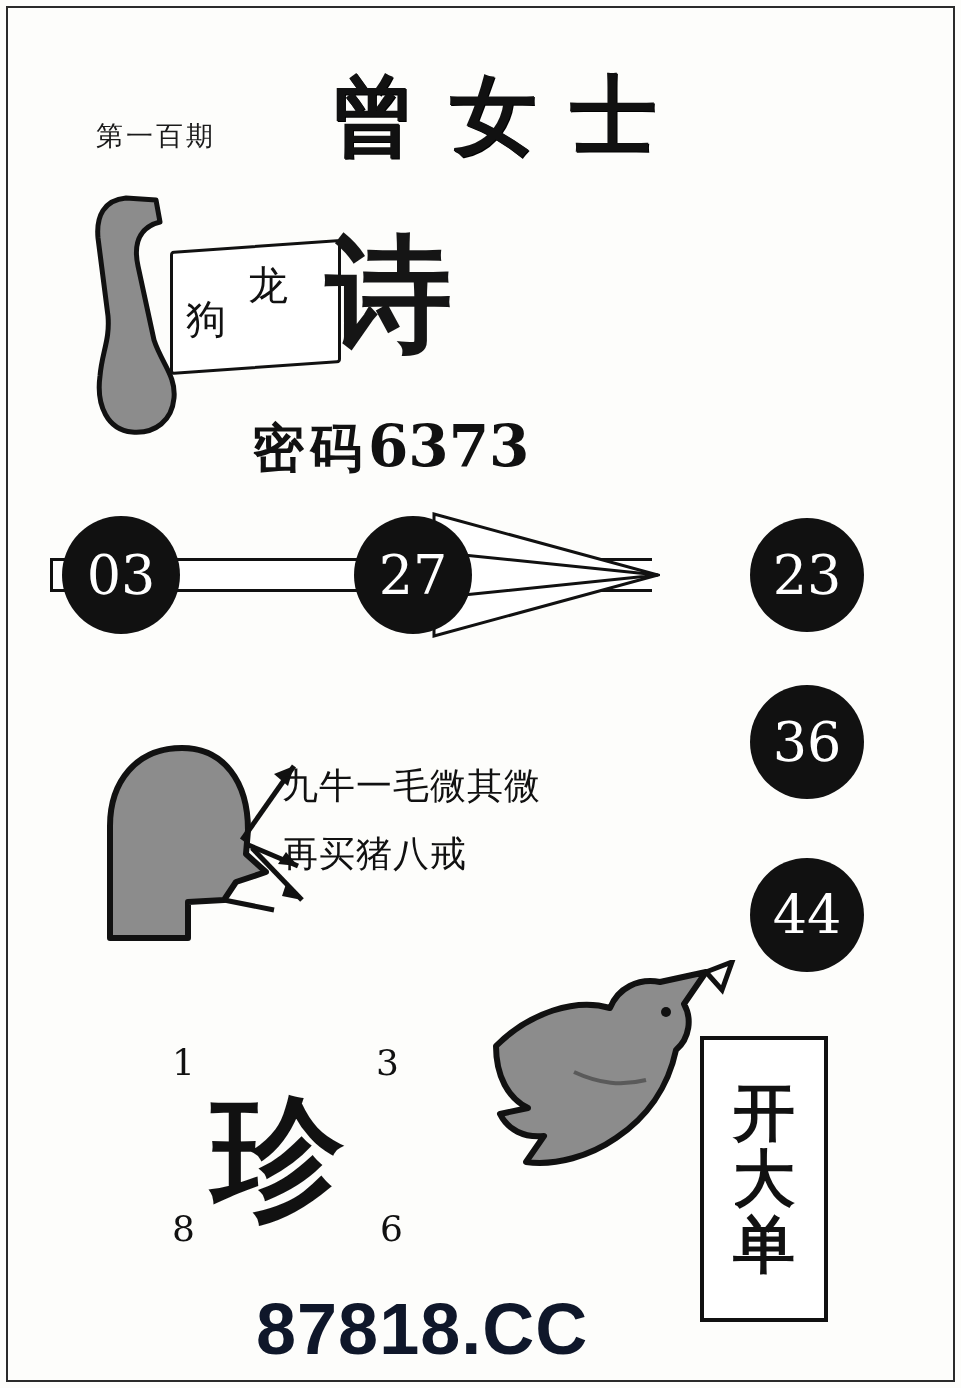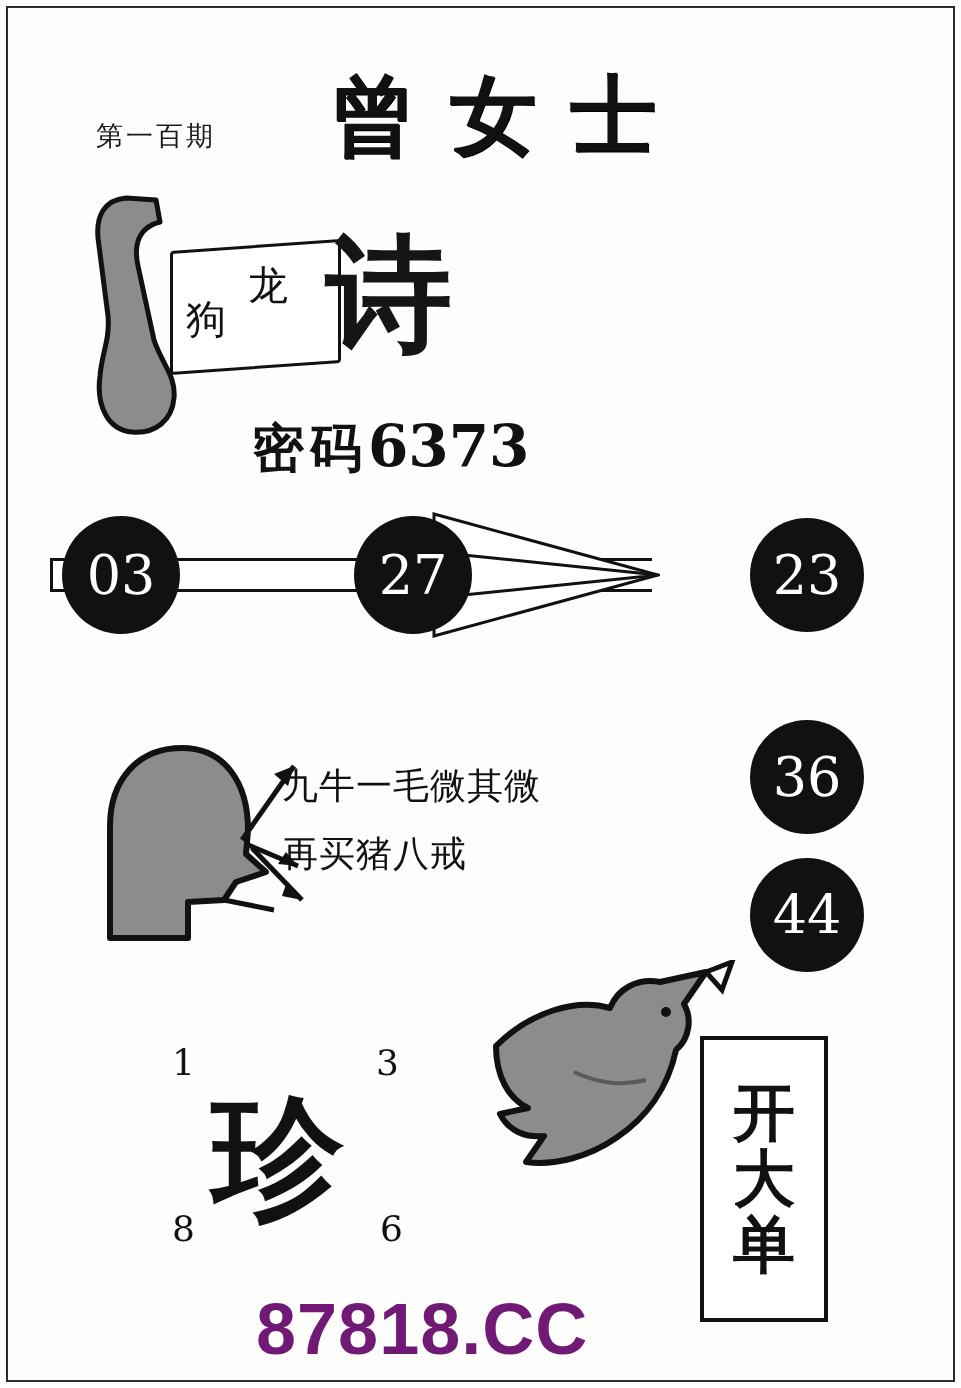--- a/index.html
+++ b/index.html
@@ -172,21 +172,21 @@
   .ball.m2 { left: 208px; }
   .ball.m3 { left: 354px; }
 
   .ball.side {
     width: 114px;
     height: 114px;
     font-size: 54px;
     left: 750px;
   }
   .ball.s1 { top: 518px; }
-  .ball.s2 { top: 720px; }
+  .ball.s2 { top: 685px; }
   .ball.s3 { top: 858px; }
 
   
   .head-figure {
     position: absolute;
     left: 96px;
     top: 742px;
     width: 200px;
     height: 205px;
   }
@@ -273,21 +273,21 @@
     color: #f4603a;
     letter-spacing: 2px;
   }
   .footer-site {
     position: absolute;
     left: 256px;
     top: 1288px;
     font-size: 72px;
     font-weight: bold;
     font-family: "Liberation Sans", sans-serif;
-    color: #701a75;
+    color: #0f172a;
     letter-spacing: 1px;
   }
 </style>
 </head>
 <body>
 
 <div id="page">
   <div class="border-frame"></div>
 
   <div class="issue-label">第一百期</div>

